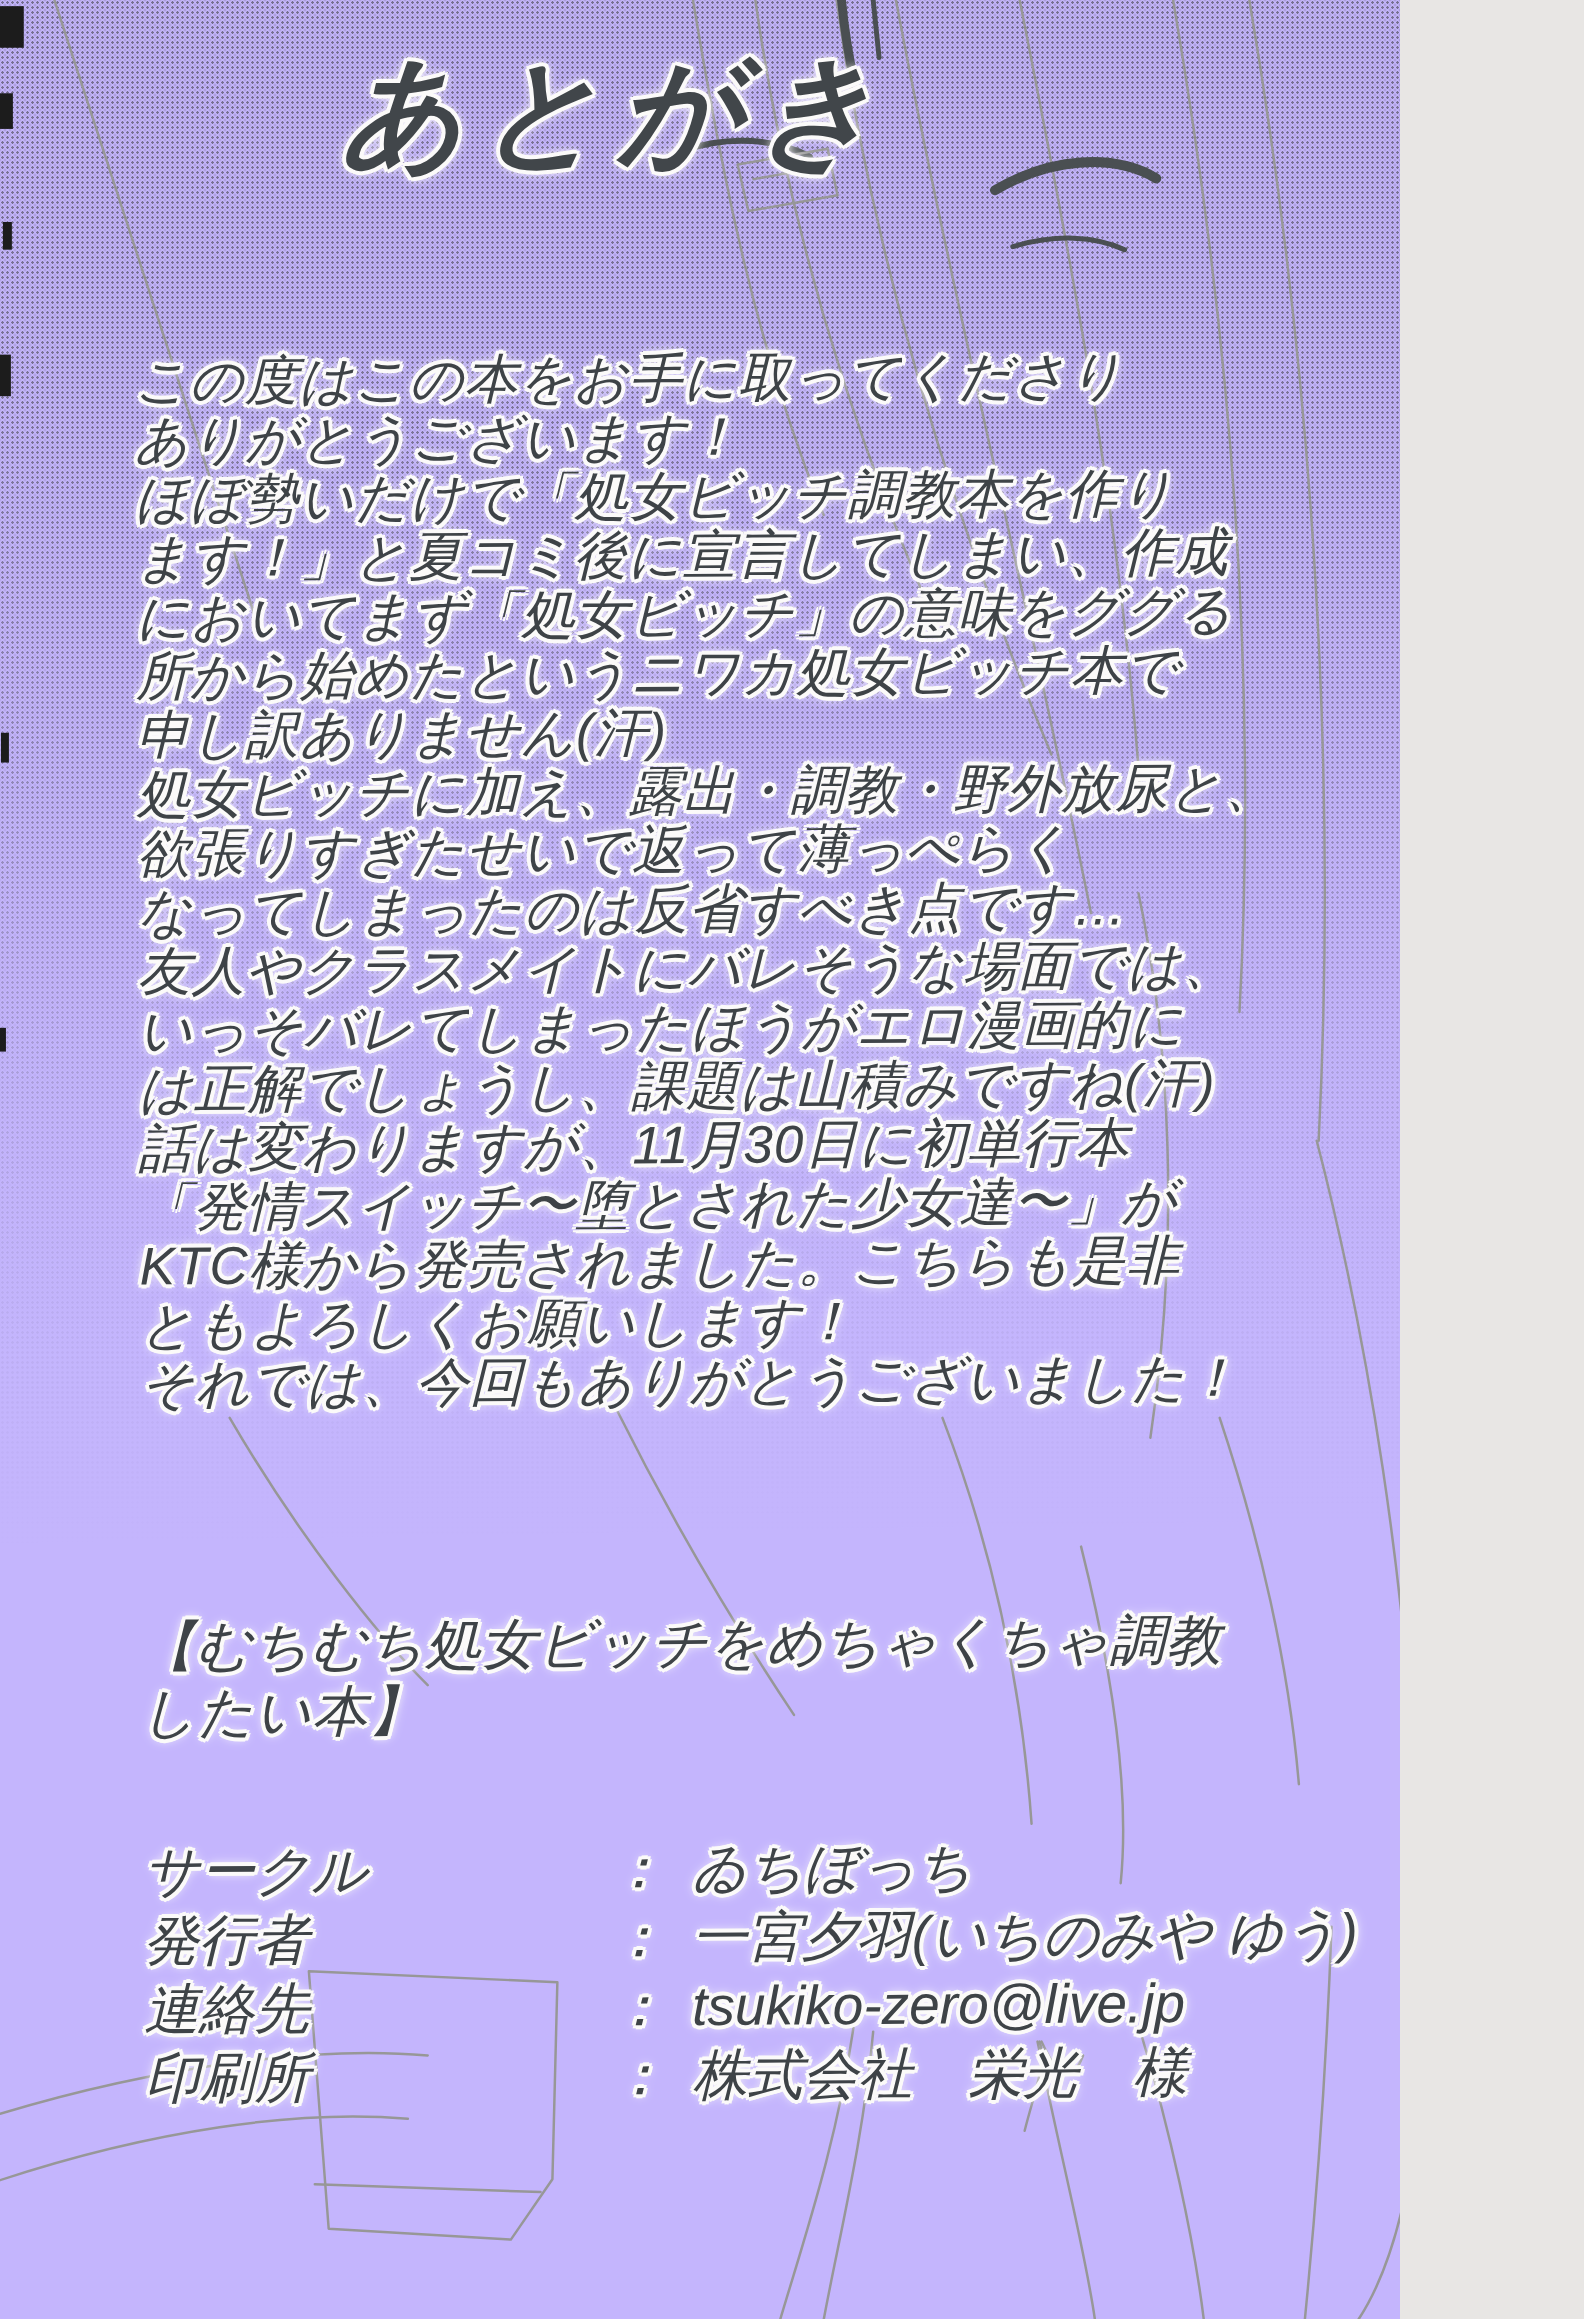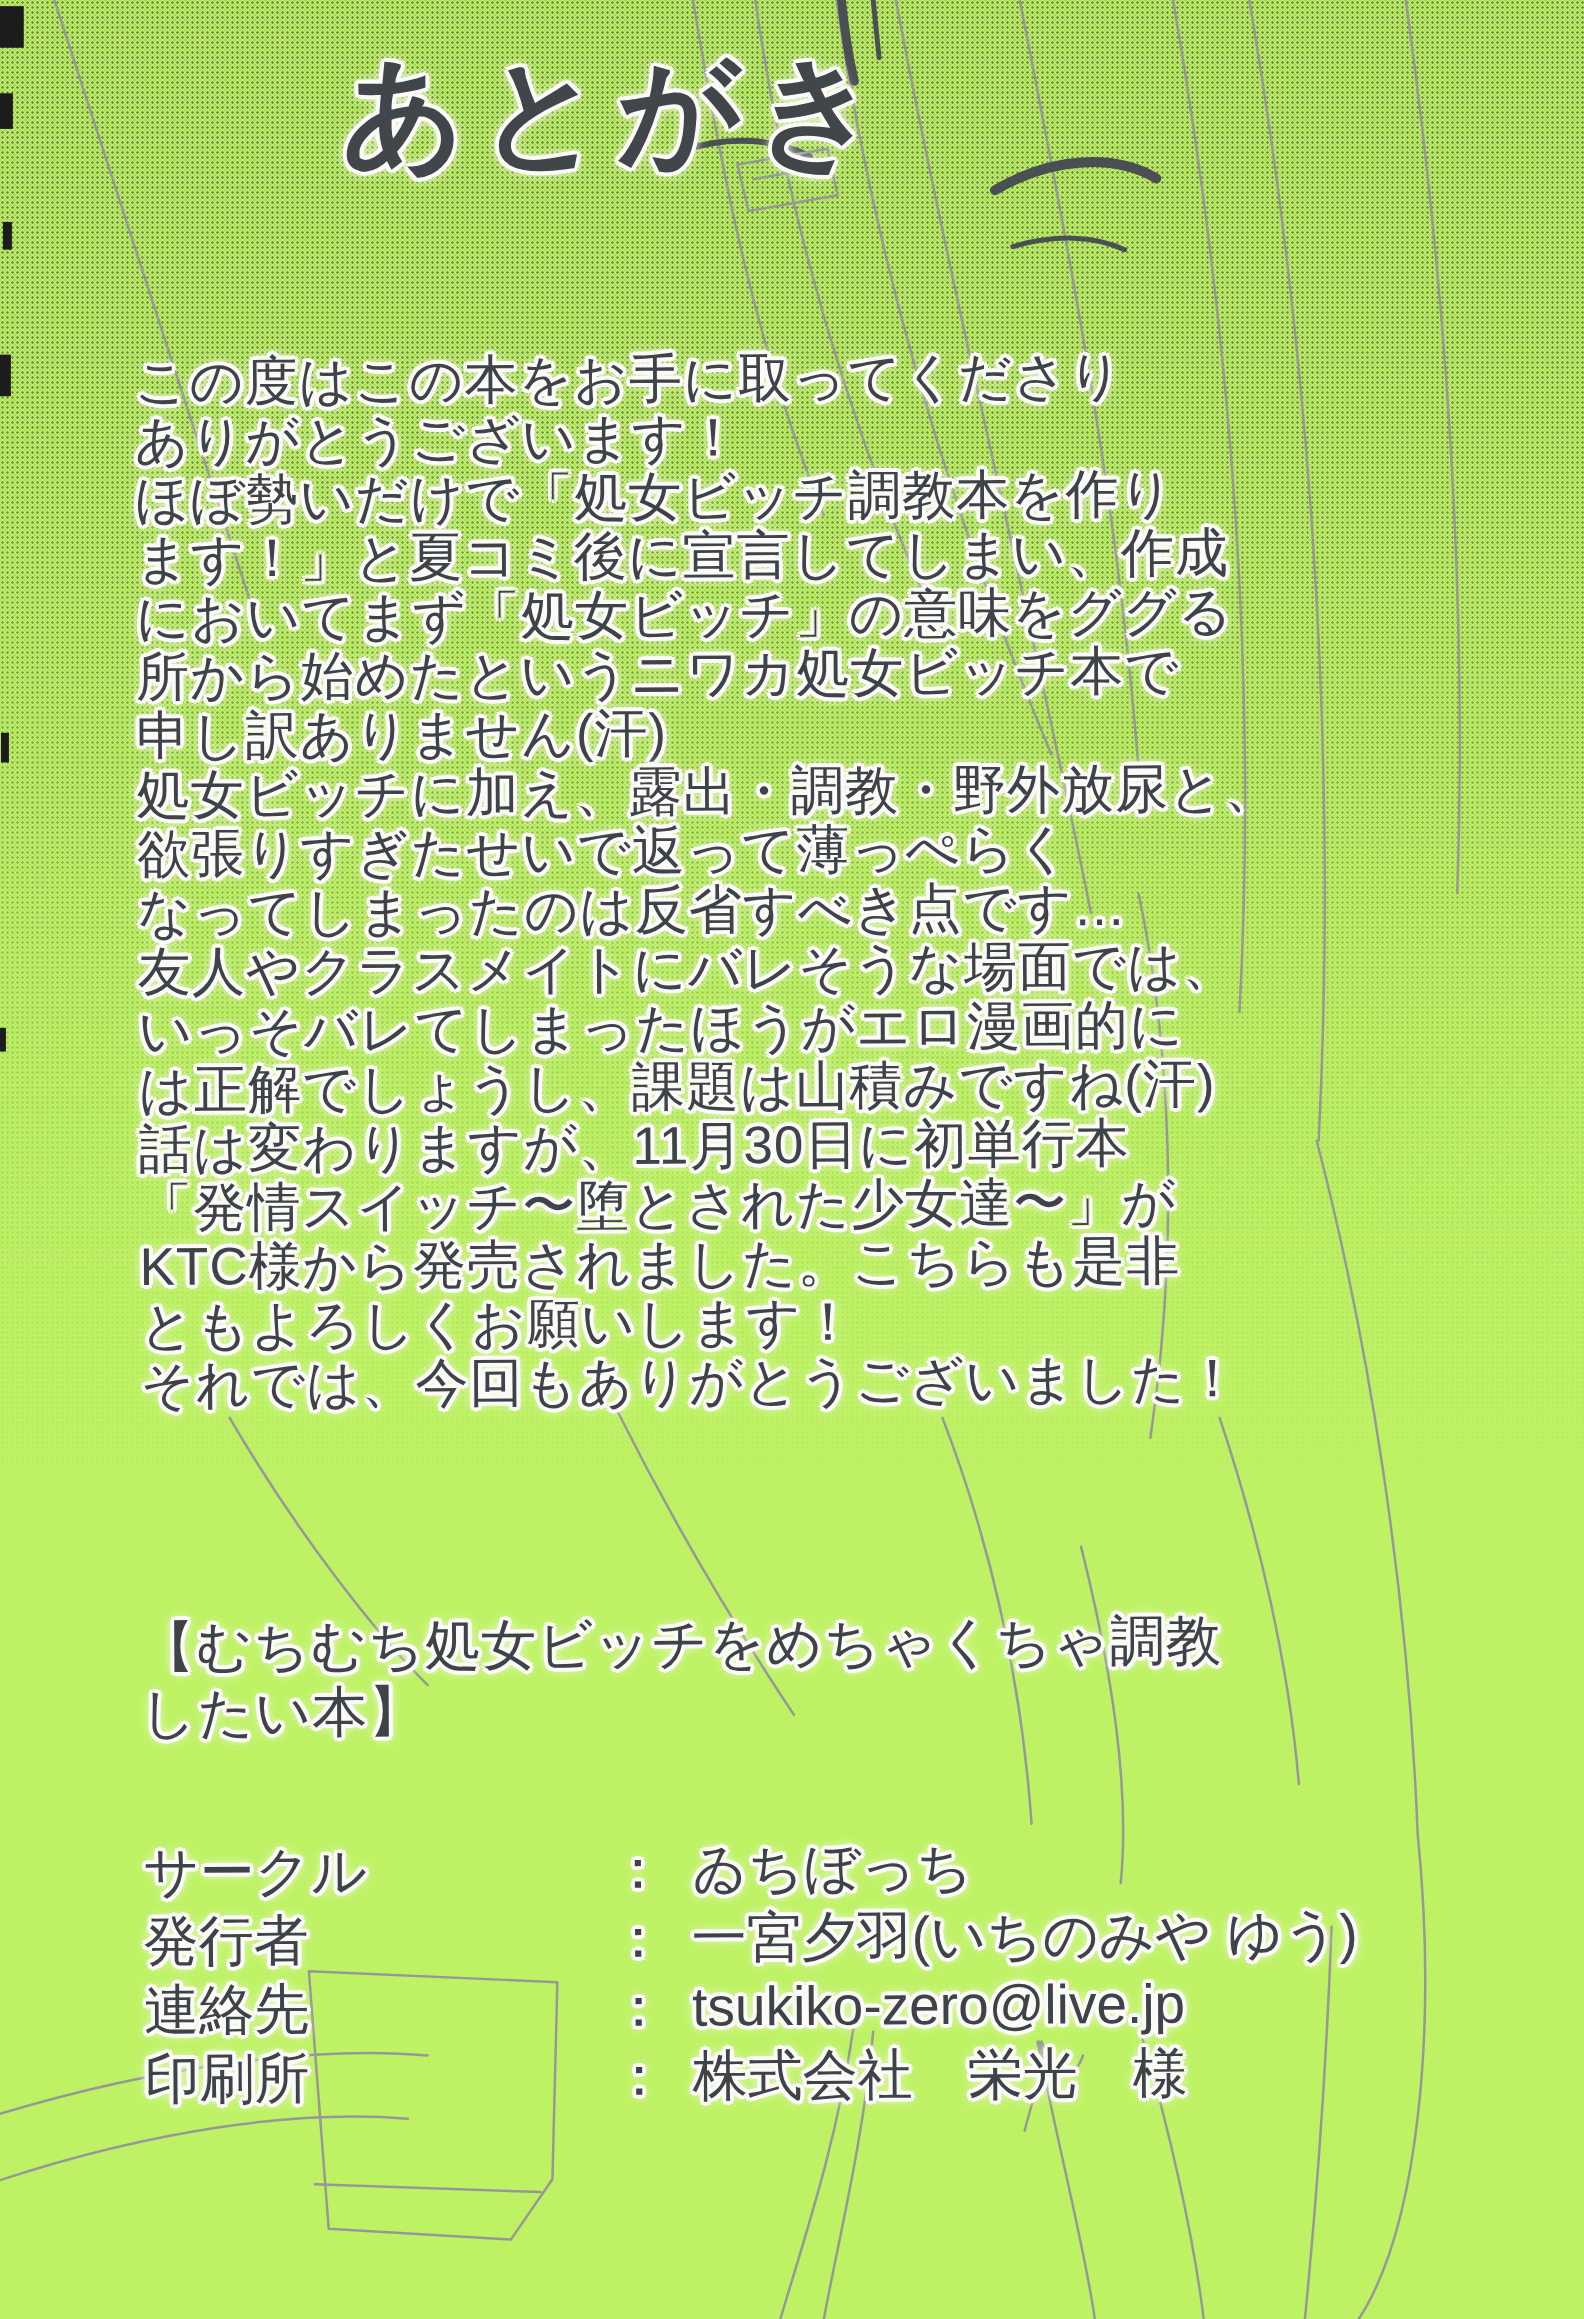--- a/index.html
+++ b/index.html
@@ -4,23 +4,24 @@
 <style>
   html,body{margin:0;padding:0;}
   body{
     width:1584px;height:2320px;
     background:#e8e6e4;
     font-family:"Liberation Sans","DejaVu Sans",sans-serif;
     overflow:hidden;
   }
   .page{
     position:relative;
-    width:1584px;height:2320px;
-    background:#bef264;
+    width:1400px;height:2320px;
+    background:#c4b5fd;
     overflow:hidden;
+    font-style:italic;
   }
   
   .halftone{
     position:absolute;inset:0;
     background-image:radial-gradient(circle, rgba(55,55,55,.58) 1px, rgba(55,55,55,0) 1.5px);
     background-size:5px 5px;
     -webkit-mask-image:linear-gradient(179deg,
       rgba(0,0,0,.95) 0%, rgba(0,0,0,.9) 18%,
       rgba(0,0,0,.62) 34%, rgba(0,0,0,.3) 46%,
       rgba(0,0,0,.12) 55%, rgba(0,0,0,0) 66%);

